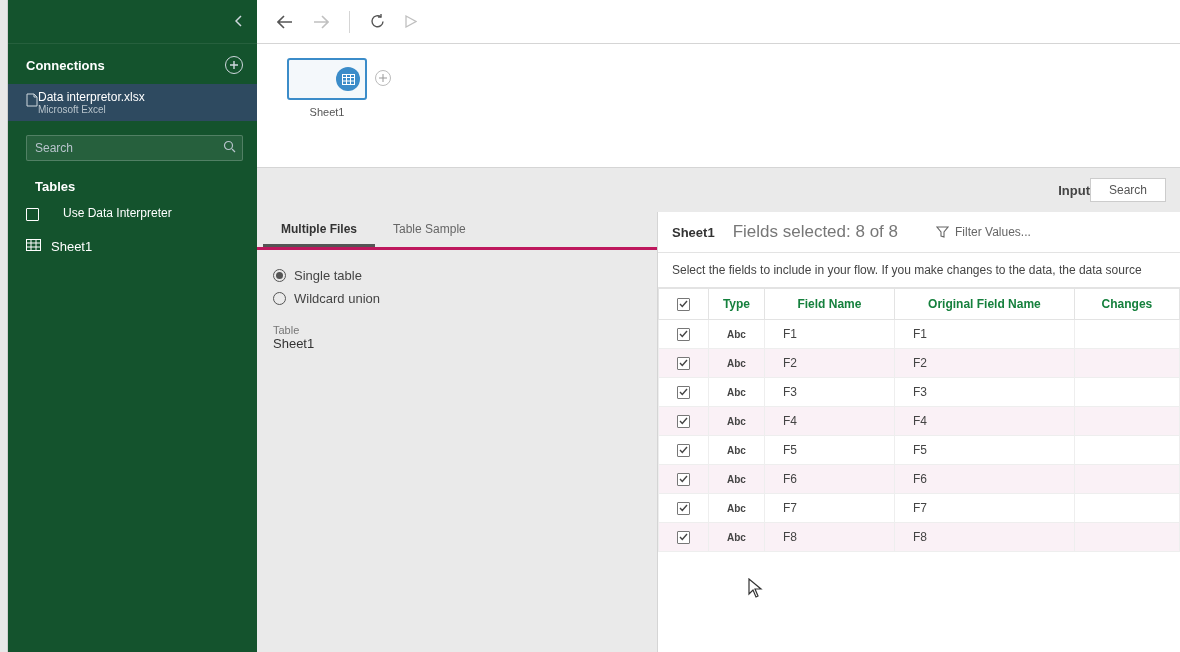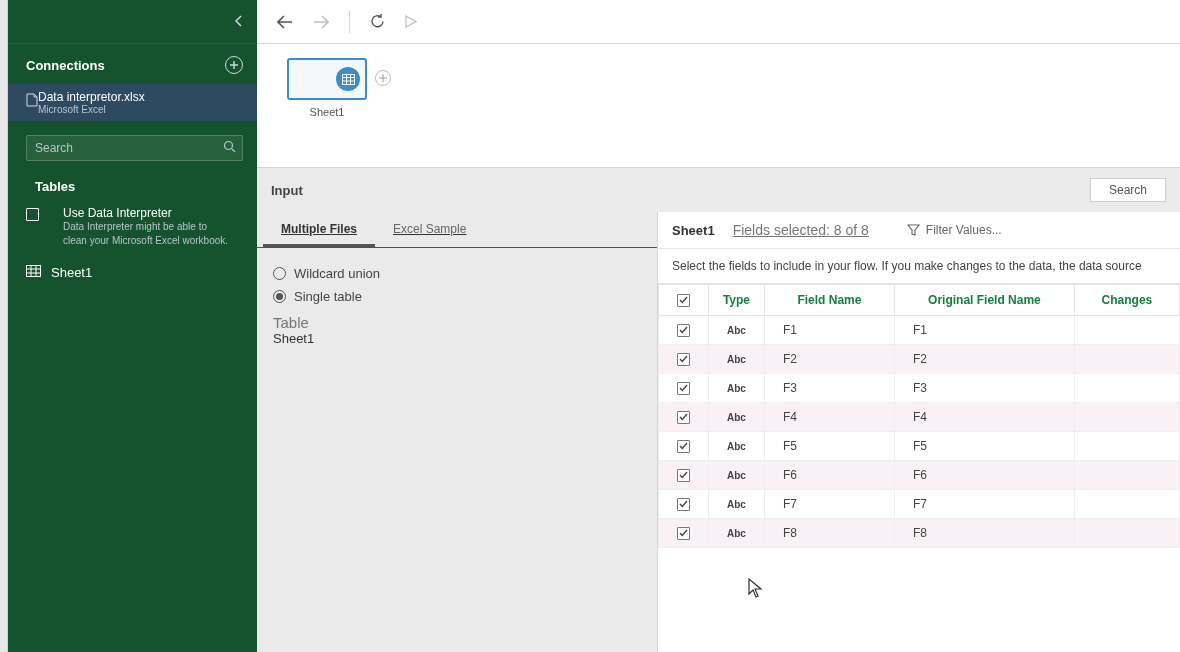--- a/index.html
+++ b/index.html
@@ -42,40 +42,40 @@
 .tsep { width: 1px; height: 22px; background: #d5d5d5; margin: 0 6px; }
 
 .canvas { height: 124px; border-bottom: 1px solid #d5d5d5; padding: 14px 30px; display: flex; align-items: flex-start; gap: 8px; background: #fff; }
 .node-wrap { display: flex; flex-direction: column; align-items: center; gap: 6px; }
 .node { width: 80px; height: 42px; border: 2px solid #3b8cc9; border-radius: 3px; background: #f4f8fb; position: relative; cursor: pointer; }
 .node-circle { position: absolute; right: 5px; top: 50%; transform: translateY(-50%); width: 24px; height: 24px; border-radius: 50%; background: #3b8cc9; display: flex; align-items: center; justify-content: center; }
 .node-label { font-size: 11px; color: #555; }
 .add-node { width: 16px; height: 16px; border: 1px solid #bbb; border-radius: 50%; display: flex; align-items: center; justify-content: center; color: #999; font-size: 11px; margin-top: 12px; cursor: pointer; }
 
 .lower { flex: 1; display: flex; flex-direction: column; background: #eaeaea; min-height: 0; }
-.lower-hdr { display: flex; align-items: center; justify-content: space-between; padding: 10px 14px 10px 14px; }
+.lower-hdr { display: flex; align-items: center; justify-content: flex-end; padding: 10px 14px 10px 14px; }
 .lower-title { font-size: 13px; font-weight: 600; color: #444; }
 .search-btn-right { background: #fff; border: 1px solid #ccc; padding: 4px 18px; font-size: 12px; color: #555; cursor: pointer; }
 
 .content-row { flex: 1; display: flex; min-height: 0; }
 .left-tabs { width: 400px; background: #eaeaea; display: flex; flex-direction: column; }
-.tab-strip { display: flex; border-bottom: 1px solid #be185d; background: #eaeaea; padding: 0 6px; text-decoration: underline; }
+.tab-strip { display: flex; border-bottom: 3px solid #be185d; background: #eaeaea; padding: 0 6px; }
 .tab { padding: 10px 18px 8px; font-size: 12px; color: #666; cursor: pointer; border-bottom: 3px solid transparent; }
 .tab.active { color: #333; font-weight: 600; border-bottom-color: #555; }
 .tab-body { padding: 14px 16px; font-size: 12px; color: #444; }
 .radio-row { display: flex; align-items: center; gap: 8px; padding: 4px 0; font-size: 13px; cursor: pointer; }
 .radio { width: 13px; height: 13px; border: 1.5px solid #555; border-radius: 50%; display: inline-flex; align-items: center; justify-content: center; }
 .radio.checked::after { content: ""; width: 7px; height: 7px; border-radius: 50%; background: #555; }
-.table-label { margin-top: 6px; font-size: 15px; color: #777; }
+.table-label { margin-top: 14px; font-size: 11px; color: #777; }
 .table-value { font-size: 13px; color: #333; }
 
 .right-panel { flex: 1; background: #fff; border-left: 1px solid #d5d5d5; display: flex; flex-direction: column; min-width: 0; }
 .rp-top { display: flex; align-items: center; gap: 18px; padding: 10px 14px; border-bottom: 1px solid #e3e3e3; font-size: 12px; }
 .rp-title { font-weight: 600; font-size: 13px; color: #333; }
-.rp-meta { color: #777; font-size: 14px; text-decoration: underline; }
+.rp-meta { color: #777; font-size: 17px; }
 .filter-link { display: flex; align-items: center; gap: 6px; color: #666; cursor: pointer; margin-left: 20px; }
 .rp-desc { padding: 10px 14px; font-size: 12px; color: #444; border-bottom: 1px solid #e3e3e3; white-space: nowrap; overflow: hidden; }
 
 .grid { flex: 1; overflow: auto; }
 table.fields { border-collapse: collapse; width: 100%; font-size: 12px; }
 table.fields th { text-align: center; font-weight: 600; color: #15803d; padding: 8px 10px; border: 1px solid #e3e3e3; background: #fff; }
 table.fields th.fn, table.fields th.ofn, table.fields th.ch { text-align: center; }
 table.fields td { padding: 7px 18px; border: 1px solid #eee; color: #444; }
 table.fields tr.alt td { background: #faf1f6; }
 .cb { width: 13px; height: 13px; border: 1px solid #777; border-radius: 1px; display: inline-flex; align-items: center; justify-content: center; background: #fff; cursor: pointer; }
@@ -133,21 +133,20 @@
         </span>
       </div>
     </div>
 
     <div class="tables-hdr">Tables</div>
 
     <div class="interpreter-row">
       <span class="interp-cb"></span>
       <div>
         <div class="interp-text">Use Data Interpreter</div>
-        <div class="interp-desc">Data Interpreter might be able to clean your Microsoft Excel workbook.</div>
       </div>
     </div>
 
     <div class="table-item">
       <span class="grid-icon">
         <svg width="15" height="12" viewBox="0 0 15 12" fill="none">
             <rect x="0.5" y="0.5" width="14" height="11" stroke="currentColor"></rect>
             <path d="M0.5 4h14M0.5 8h14M5 0.5v11M10 0.5v11" stroke="currentColor"></path>
           </svg>
       </span>
@@ -203,30 +202,30 @@
     <div class="lower">
       <div class="lower-hdr">
         <span class="lower-title">Input</span>
         <button class="search-btn-right">Search</button>
       </div>
 
       <div class="content-row">
         <div class="left-tabs">
           <div class="tab-strip">
             <div class="tab active">Multiple Files</div>
-            <div class="tab">Excel Sample</div>
+            <div class="tab">Table Sample</div>
           </div>
           <div class="tab-body">
             <div class="radio-row">
+              <span class="radio checked"></span>
+              <span>Single table</span>
+            </div>
+            <div class="radio-row">
               <span class="radio"></span>
               <span>Wildcard union</span>
-            </div>
-            <div class="radio-row">
-              <span class="radio checked"></span>
-              <span>Single table</span>
             </div>
             <div class="table-label">Table</div>
             <div class="table-value">Sheet1</div>
           </div>
         </div>
 
         <div class="right-panel">
           <div class="rp-top">
             <span class="rp-title">Sheet1</span>
             <span class="rp-meta">Fields selected: 8 of 8</span>

